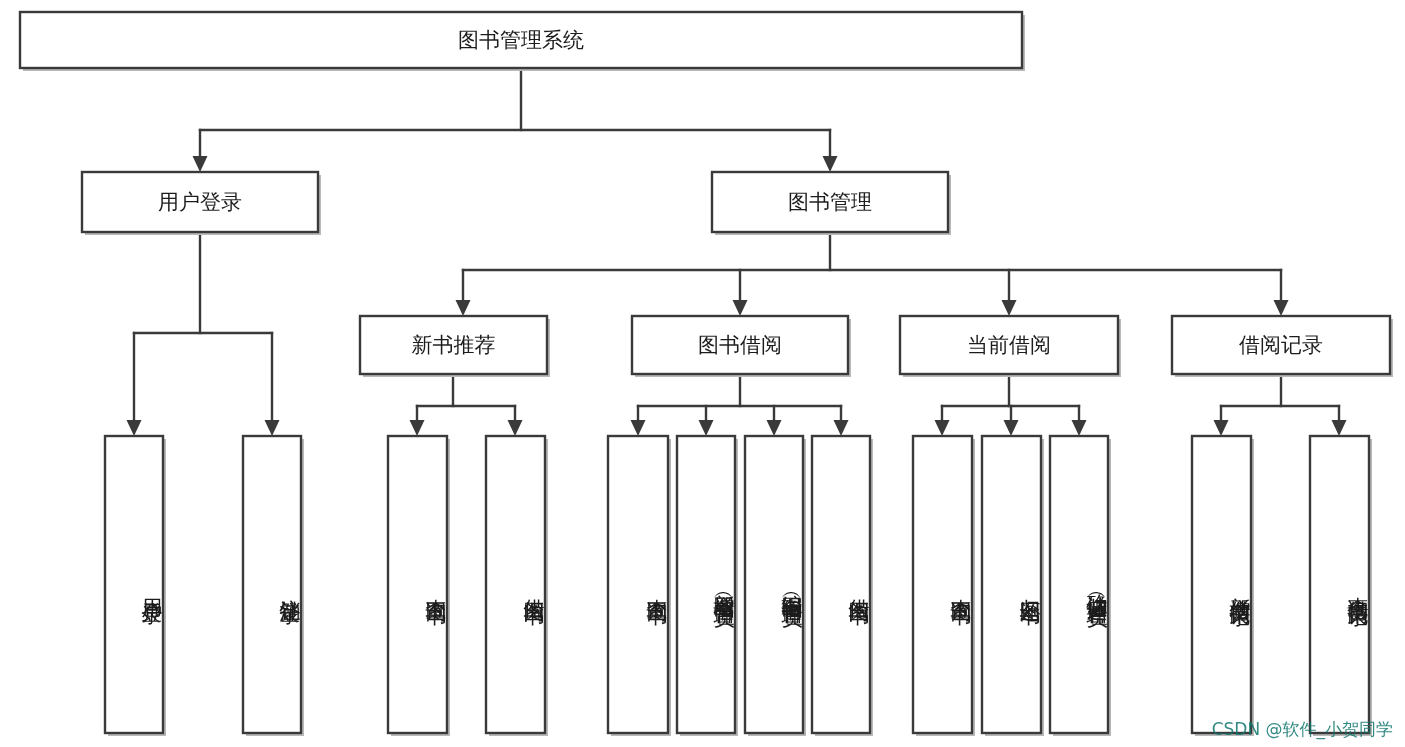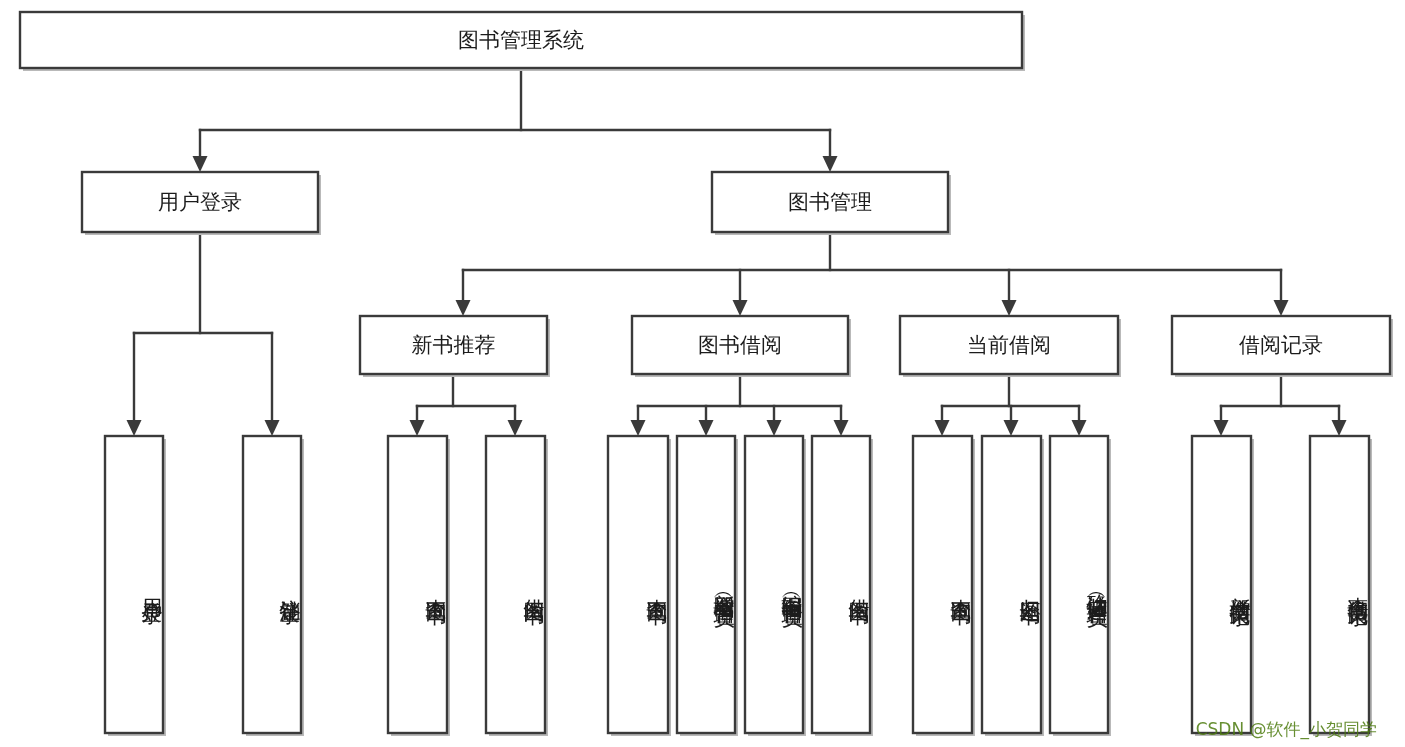--- a/index.html
+++ b/index.html
@@ -65,25 +65,25 @@
     font-size: 21px;
     line-height: 1.06;
     color: #1c1c1c;
     letter-spacing: 2px;
     white-space: nowrap;
     pointer-events: none;
     user-select: none;
   }
   #watermark {
     position: absolute;
-    right: 28px;
+    right: 12px;
     bottom: 6px;
     font-family: "DejaVu Sans", "Liberation Sans", sans-serif;
     font-size: 17px;
-    color: #4d7c0f;
+    color: #0f766e;
     opacity: 0.85;
     white-space: nowrap;
     user-select: none;
   }
 </style>
 </head>
 <body>
 
 <div id="diagram-root">
 

